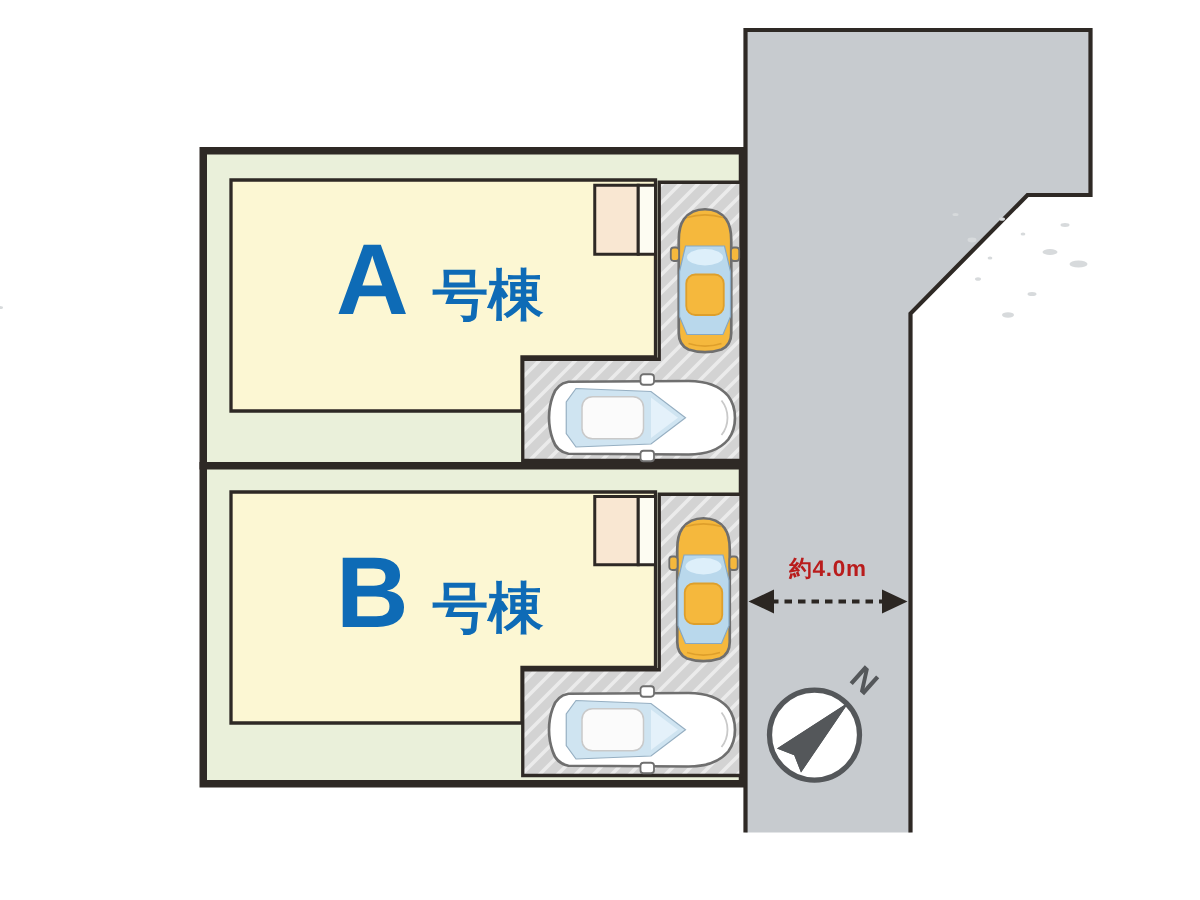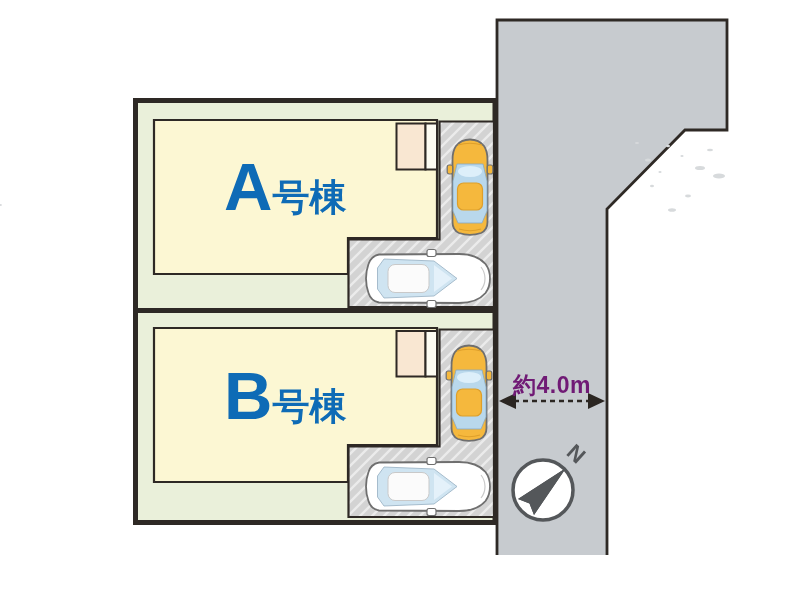--- a/index.html
+++ b/index.html
@@ -6,26 +6,26 @@
   .canvas{
     position:relative;width:800px;height:600px;background:#ffffff;
     overflow:hidden;font-family:"Liberation Sans",sans-serif;
   }
   .plan-svg{position:absolute;left:0;top:0;}
   .lot-label{
     position:absolute;display:flex;align-items:baseline;
     color:#0e6bb6;font-weight:bold;white-space:nowrap;pointer-events:none;
   }
   .lot-label .letter{font-size:67px;line-height:1;letter-spacing:-2px;}
-  .lot-label .suffix{font-size:37px;line-height:1;margin-left:2px;}
+  .lot-label .suffix{font-size:37px;line-height:1;margin-left:18px;}
   .label-a{left:224px;top:153px;}
   .label-b{left:224px;top:362px;}
   .road-width-label{
     position:absolute;left:496px;top:370px;width:112px;text-align:center;
-    font-size:23px;font-weight:bold;color:#701a75;letter-spacing:0.5px;
+    font-size:15px;font-weight:bold;color:#b91c1c;letter-spacing:0.5px;
   }
   .north-letter{
     position:absolute;left:568px;top:443px;font-size:22px;font-weight:bold;
     color:#54575a;transform:rotate(42deg);line-height:1;
   }
 </style>
 </head>
 <body>
 
 <div class="canvas">

